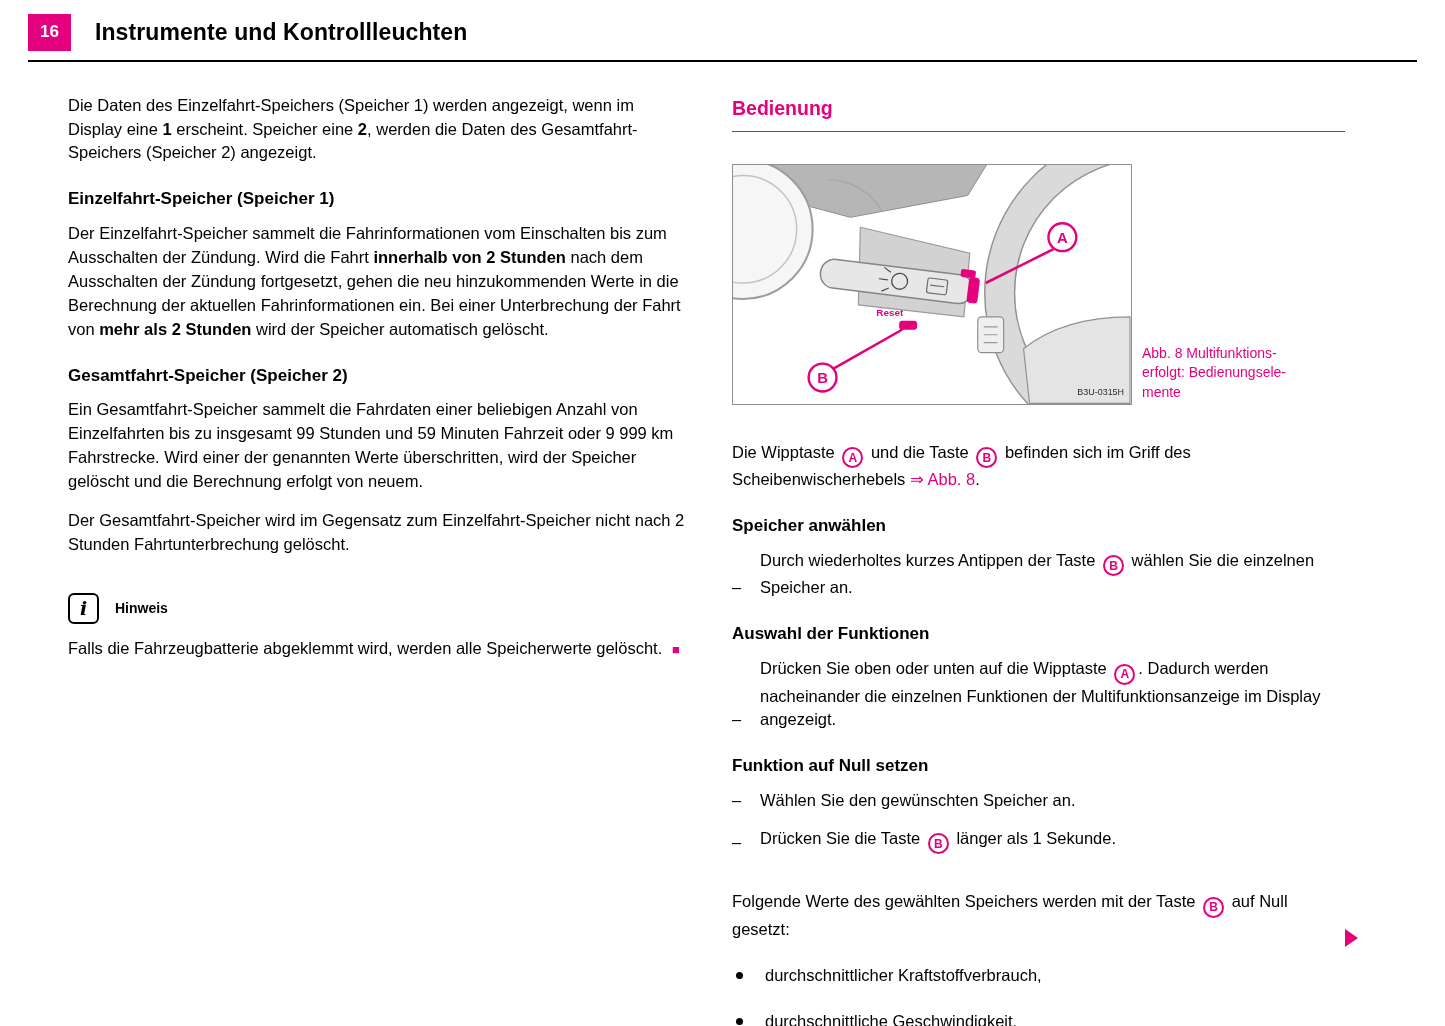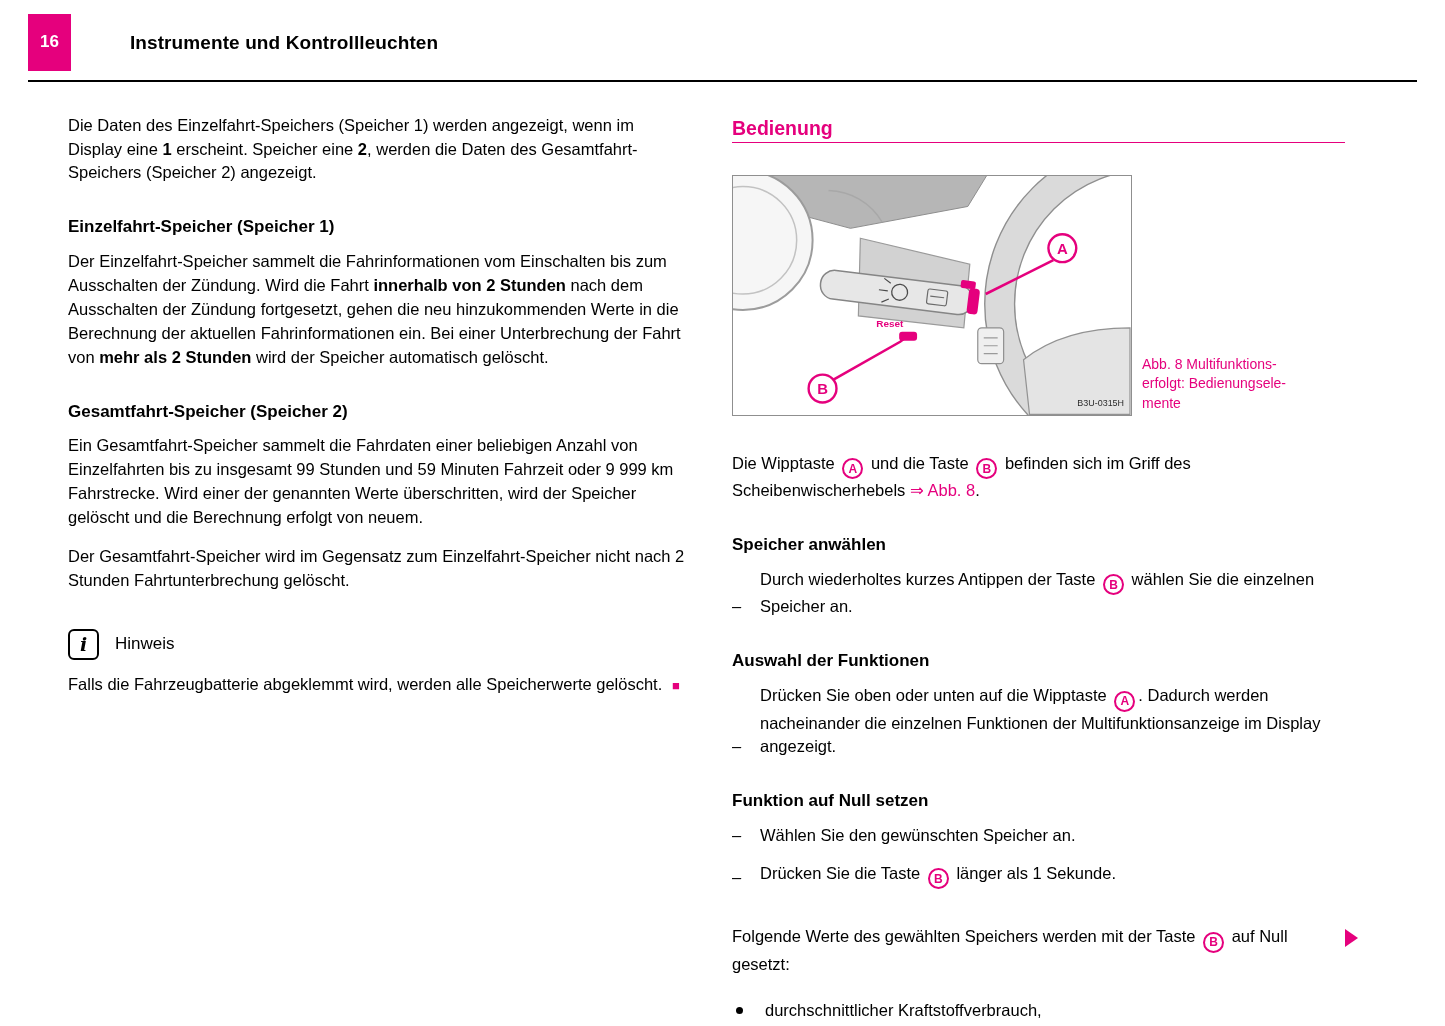--- a/index.html
+++ b/index.html
@@ -7,55 +7,55 @@
   html,body{ overflow:hidden; }
   body{
     width:1445px; height:1026px; background:#fff; color:#000;
     font-family:"Liberation Sans", sans-serif;
     font-size:16.5px; line-height:1.45; position:relative;
   }
   .page{ padding:14px 28px 0 28px; }
 
   
   .header{ display:flex; align-items:center; gap:24px; border-bottom:2px solid #000; padding-bottom:9px; }
-  .pagenum{ background:var(--accent); color:#fff; font-weight:bold; font-size:17px; padding:16px 12px; }
-  .chapter-title{ font-size:19px; font-weight:bold; letter-spacing:.1px;margin-left:35px; }
+  .pagenum{ background:var(--accent); color:#fff; font-weight:bold; font-size:17px; padding:6px 12px; }
+  .chapter-title{ font-size:23px; font-weight:bold; letter-spacing:.1px; }
 
   
   .cols{ display:flex; gap:42px; padding:32px 0 0 40px; }
   .col-left{ width:622px; flex:none; }
   .col-right{ width:613px; flex:none; }
 
   .para{ margin-bottom:15px; }
-  .subhead{ font-weight:bold; margin:30px 0 10px 0; font-size:17px; }
+  .subhead{ font-weight:bold; margin:22px 0 10px 0; font-size:17px; }
 
   .b{ font-weight:bold; }
   .ac{ color:var(--accent); }
   .badge{
     display:inline-flex; align-items:center; justify-content:center;
     width:21px; height:21px; border:2px solid var(--accent); border-radius:50%;
     color:var(--accent); font-weight:bold; font-size:12px; line-height:1;
     vertical-align:-4px; margin:0 3px;
   }
   .sq{ color:var(--accent); font-size:13px; margin-left:5px; }
 
   
   .note{ margin-top:36px; }
   .note-head{ display:flex; align-items:center; gap:16px; margin-bottom:13px; }
   .note-icon{
     width:31px; height:31px; border:2.5px solid #000; border-radius:6px;
     display:flex; align-items:center; justify-content:center;
     font-family:"DejaVu Serif", serif; font-weight:bold; font-style:italic; font-size:19px;
   }
-  .note-title{ font-weight:normal; font-size:17px; }
+  .note-title{ font-weight:bold; font-size:14px; }
 
   
   .section-title{
     color:var(--accent); font-size:19.5px; font-weight:bold;
-    border-bottom:1.5px solid var(--accent); margin-bottom:32px;
+    border-bottom:1.5px solid var(--accent); padding-bottom:9px; margin-bottom:32px;
   }
   .figure-row{ display:flex; align-items:flex-end; gap:10px; margin-bottom:36px; }
   .figure-box{ width:400px; height:241px; border:1px solid #8f8f8f; flex:none; overflow:hidden; background:#fff; }
   .caption{ width:203px; color:var(--accent); font-weight:normal; font-size:14px; line-height:1.38; padding-bottom:3px; }
 
   .dash-item{ display:flex; margin-bottom:14px;align-items:flex-end; }
   .dash-item::before{ content:"–"; width:28px; flex:none; }
   .dash-text{ flex:1; }
 
   .bullet-item{ display:flex; align-items:flex-start; margin-bottom:14px;margin-top:22px; }

